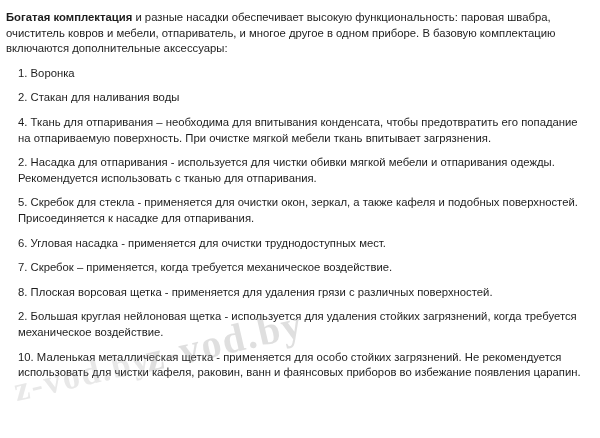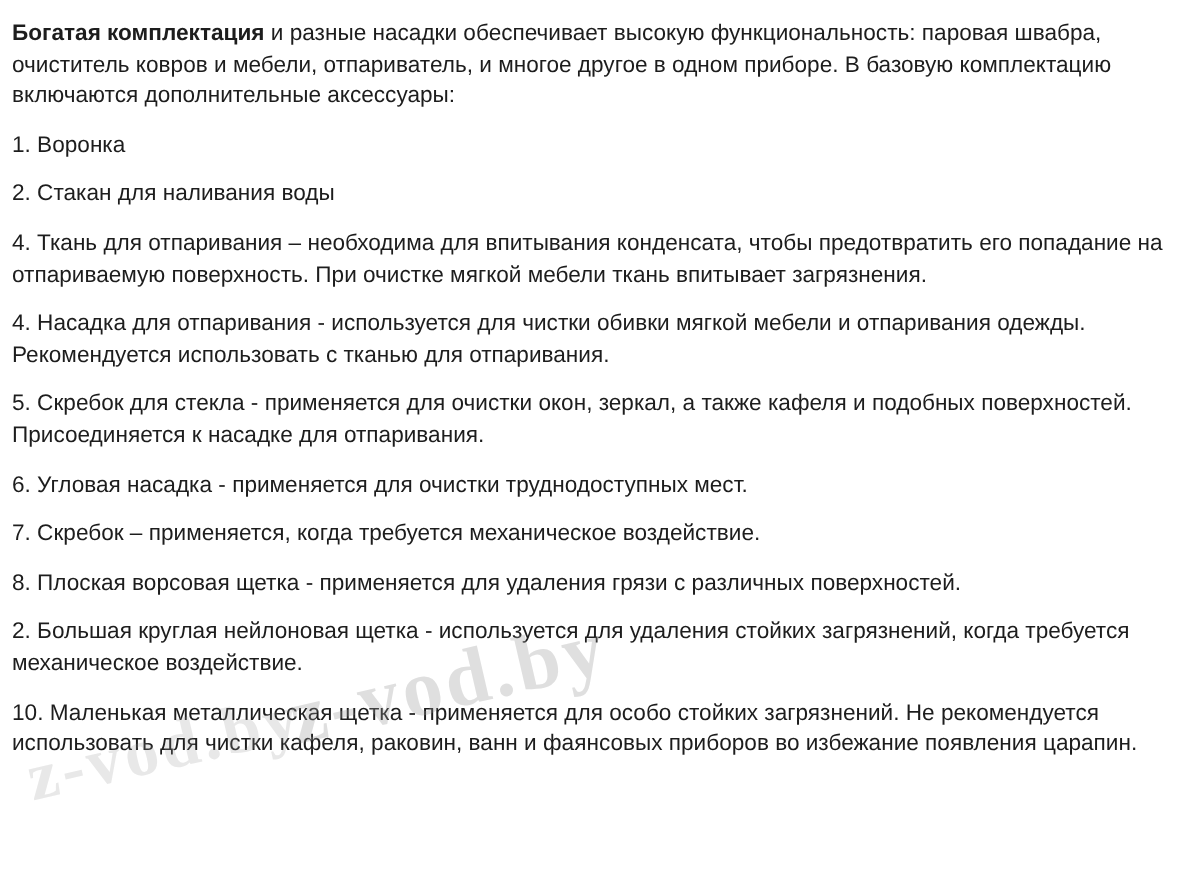--- a/index.html
+++ b/index.html
@@ -28,21 +28,21 @@
     margin: 4px 0 9px 0;
     text-align: left;
   }
   .intro b {
     font-weight: bold;
   }
   .item {
     font-size: 11.3px;
     line-height: 15.6px;
     color: #1d1d1d;
-    margin: 0 0 9px 0;
+    margin: 0 0 9px 12px;
   }
   .item:last-child {
     margin-bottom: 0;
   }
   .watermark {
     position: absolute;
     left: 0;
     top: 0;
     width: 600px;
     height: 438px;
@@ -66,21 +66,21 @@
 </head>
 <body>
 
 <div class="page">
 
   <p class="intro"><b>Богатая комплектация</b><span> и разные насадки обеспечивает высокую функциональность: паровая швабра, очиститель ковров и мебели, отпариватель, и многое другое в одном приборе. В базовую комплектацию включаются дополнительные аксессуары:</span></p>
 
   <p class="item">1. Воронка</p>
   <p class="item">2. Стакан для наливания воды</p>
   <p class="item">4. Ткань для отпаривания – необходима для впитывания конденсата, чтобы предотвратить его попадание на отпариваемую поверхность. При очистке мягкой мебели ткань впитывает загрязнения.</p>
-  <p class="item">4. Насадка для отпаривания - используется для чистки обивки мягкой мебели и отпаривания одежды. Рекомендуется использовать с тканью для отпаривания.</p>
+  <p class="item">2. Насадка для отпаривания - используется для чистки обивки мягкой мебели и отпаривания одежды. Рекомендуется использовать с тканью для отпаривания.</p>
   <p class="item">5. Скребок для стекла - применяется для очистки окон, зеркал, а также кафеля и подобных поверхностей. Присоединяется к насадке для отпаривания.</p>
   <p class="item">6. Угловая насадка - применяется для очистки труднодоступных мест.</p>
   <p class="item">7. Скребок – применяется, когда требуется механическое воздействие.</p>
   <p class="item">8. Плоская ворсовая щетка - применяется для удаления грязи с различных поверхностей.</p>
   <p class="item">2. Большая круглая нейлоновая щетка - используется для удаления стойких загрязнений, когда требуется механическое воздействие.</p>
   <p class="item">10. Маленькая металлическая щетка - применяется для особо стойких загрязнений. Не рекомендуется использовать для чистки кафеля, раковин, ванн и фаянсовых приборов во избежание появления царапин.</p>
 
   <div class="watermark">
     <span class="wm-text wm-1">z-vod.by</span>
     <span class="wm-text wm-2">z-vod.by</span>

